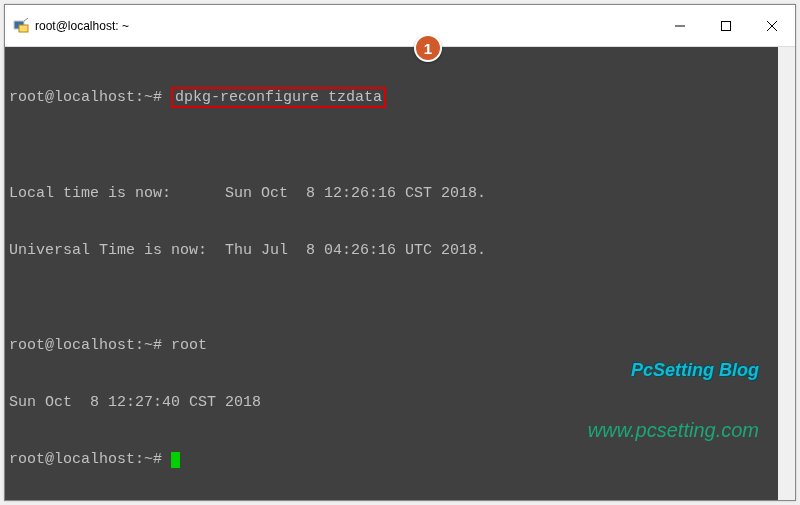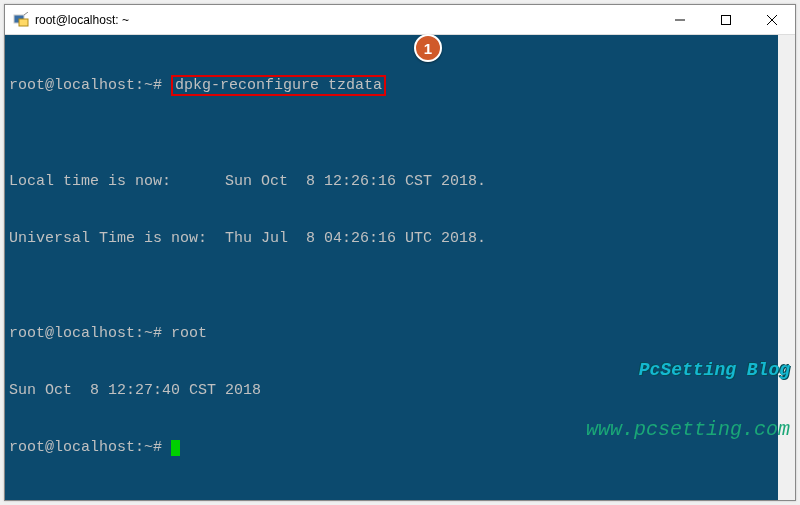--- a/index.html
+++ b/index.html
@@ -14,21 +14,21 @@
     .window {
       width: 792px;
       height: 497px;
       background: #fff;
       border: 1px solid #888;
       display: flex;
       flex-direction: column;
       box-shadow: 0 0 2px rgba(0,0,0,.2);
     }
     .titlebar {
-      height: 30px;
+      height: 42px;
       display: flex;
       align-items: center;
       background: #fff;
       border-bottom: 1px solid #ddd;
       padding-left: 8px;
     }
     .app-icon {
       width: 16px; height: 16px;
       margin-right: 6px;
       display: flex; align-items: center; justify-content: center;
@@ -41,21 +41,21 @@
     }
     .win-controls { display: flex; }
     .win-btn {
       width: 46px; height: 30px;
       display: flex; align-items: center; justify-content: center;
       color: #000;
     }
     .win-btn svg { width: 10px; height: 10px; }
     .terminal {
       flex: 1;
-      background: #0c4a6e;
+      background: #404040;
       color: #c0c0c0;
       font-family: "Consolas", "Courier New", monospace;
       font-size: 15px;
       line-height: 19px;
       padding: 2px 4px;
       position: relative;
       white-space: pre;
       overflow: hidden;
     }
     .term-line { white-space: pre; }
@@ -82,24 +82,24 @@
       color: #fff;
       font-family: "Segoe UI", sans-serif;
       font-size: 15px;
       font-weight: bold;
       display: flex; align-items: center; justify-content: center;
       box-shadow: 0 1px 2px rgba(0,0,0,.4);
       z-index: 10;
     }
     .watermark {
       position: absolute;
-      right: 5px;
+      right: 36px;
       bottom: 20px;
       text-align: right;
-      font-family: Liberation Mono, monospace;
+      font-family: Liberation Sans, sans-serif;
       font-size: 18px;
       line-height: 20px;
       pointer-events: none;
     }
     .watermark .wm1 {
       color: #14b8d0;
       text-shadow: 1px 1px 0 #064a55, -1px -1px 0 #064a55;
       font-style: italic;
       font-weight: bold;
     }

